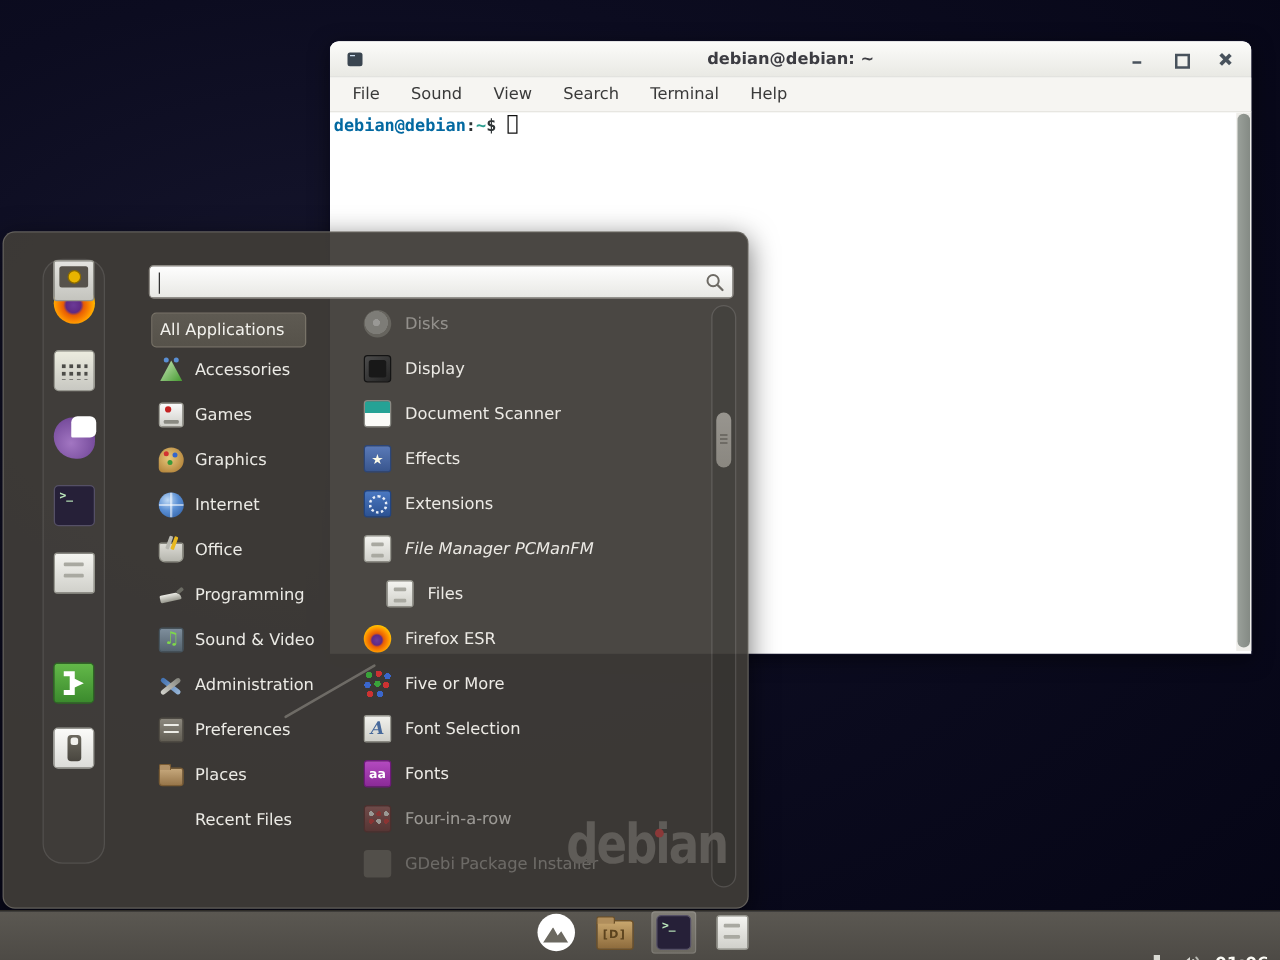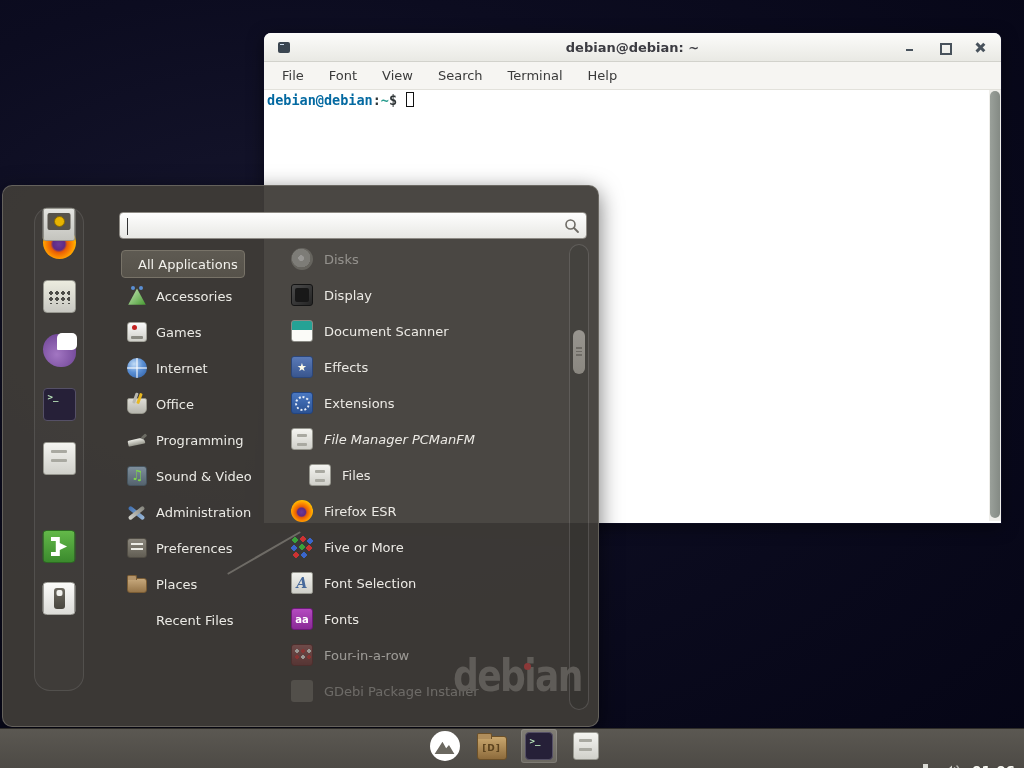--- a/index.html
+++ b/index.html
@@ -95,21 +95,21 @@
     padding:0 26px 0 7px; font-size:13px; color:#222;
     font-family:"DejaVu Sans","Liberation Sans",sans-serif;
   }
   .search-caret{ position:absolute; left:7px; top:5px; width:1px; height:17px; background:#333; }
   .search-icon-wrap{ position:absolute; right:6px; top:5px; width:16px; height:16px; }
 
   .all-apps-btn{
     position:absolute; left:118px; top:64px; width:124px; height:28px;
     background:linear-gradient(#5e5a52,#56524a);
     border:1px solid #787368; border-radius:4px;
-    color:#f2f1ec; font-size:13px; display:flex; align-items:center; padding-left:16px;
+    color:#f2f1ec; font-size:13px; display:flex; align-items:center; padding-left:6px;
     cursor:default;
   }
   .cat-list{ position:absolute; left:118px; top:92px; width:146px; }
   .cat-item{
     height:36px; display:flex; align-items:center; gap:9px; padding-left:6px;
     color:#ebeae5; font-size:13px; cursor:default;
   }
   .cat-item.no-icon{ padding-left:35px; }
 
   .app-list{ position:absolute; left:262px; top:55px; width:300px; }
@@ -291,21 +291,21 @@
     <span class="titlebar-icon"></span>
     <span class="window-title">debian@debian: ~</span>
     <span class="window-controls">
       <span class="wbtn wbtn-min"></span>
       <span class="wbtn wbtn-max"></span>
       <span class="wbtn wbtn-close"></span>
     </span>
   </div>
   <div class="menubar" id="term-menubar">
       <span class="menubar-item">File</span>
-      <span class="menubar-item">Font</span>
+      <span class="menubar-item">Sound</span>
       <span class="menubar-item">View</span>
       <span class="menubar-item">Search</span>
       <span class="menubar-item">Terminal</span>
       <span class="menubar-item">Help</span>
     </div>
   <div class="terminal-body">
     <div class="prompt-line"><span class="p-userhost">debian@debian</span><span class="p-sep">:</span><span class="p-path">~</span><span class="p-symbol">$</span><span class="term-cursor"></span></div>
     <div class="term-scrollbar">
       <div class="term-scroll-thumb"></div>
     </div>
@@ -356,20 +356,24 @@
   <div class="all-apps-btn">All Applications</div>
 
   <div class="cat-list" id="cat-list">
       <div class="cat-item">
         <span class="icon ic-accessories"></span>
         <span>Accessories</span>
       </div>
       <div class="cat-item">
         <span class="icon ic-games"></span>
         <span>Games</span>
+      </div>
+      <div class="cat-item">
+        <span class="icon ic-graphics"></span>
+        <span>Graphics</span>
       </div>
       <div class="cat-item">
         <span class="icon ic-internet"></span>
         <span>Internet</span>
       </div>
       <div class="cat-item">
         <span class="icon ic-office"></span>
         <span>Office</span>
       </div>
       <div class="cat-item">

